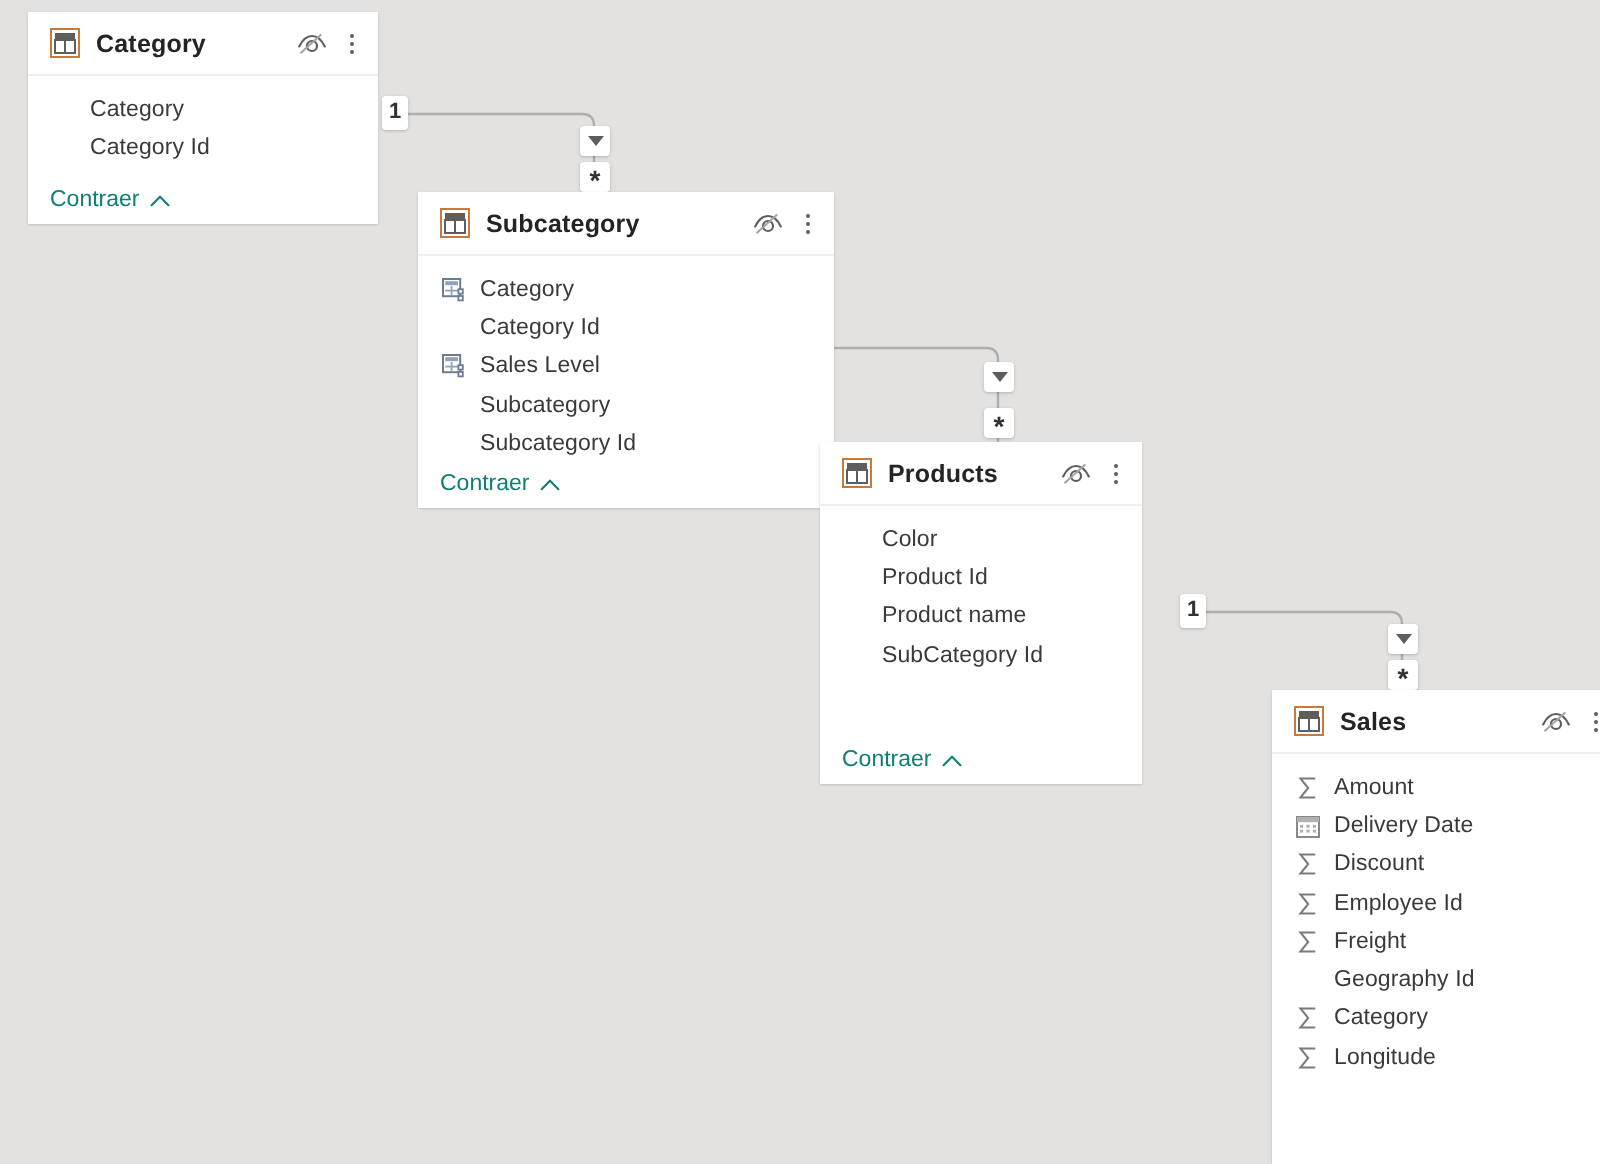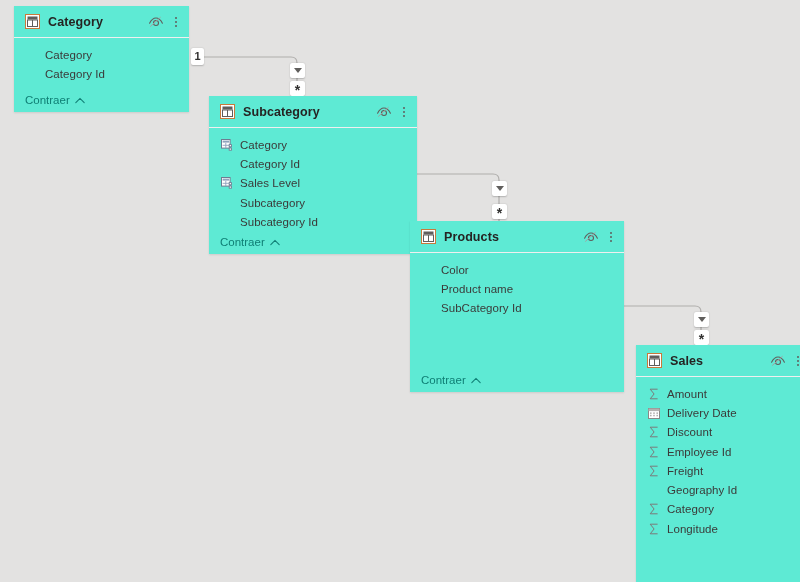--- a/index.html
+++ b/index.html
@@ -21,21 +21,21 @@
   
   #canvas {
     position: absolute;
     inset: 0;
     background: #e3e2e1;
   }
 
   
   .table-card {
     position: absolute;
-    background: #5eead4;
+    background: #ffffff;
     box-shadow: 0 0.6px 1.8px rgba(0,0,0,0.10), 0 0.3px 0.9px rgba(0,0,0,0.07);
     display: flex;
     flex-direction: column;
     box-sizing: border-box;
   }
 
   .card-header {
     display: flex;
     align-items: center;
     height: 31px;
@@ -345,21 +345,21 @@
       </div>
       <div class="card-footer">
         <span class="collapse-link">
           <span>Contraer</span>
           <svg class="chev-up" width="10" height="7" viewBox="0 0 10 7">
             <path d="M0.8 5.6 L5 1.4 L9.2 5.6" fill="none" stroke="#0f7e74" stroke-width="1.05" stroke-linecap="round"></path>
           </svg>
         </span>
       </div>
     </div>
-    <div class="table-card" style="left: 410px; top: 221px; width: 214px; height: 171px;">
+    <div class="table-card" style="left: 410px; top: 221px; width: 161px; height: 171px;">
       <div class="card-header">
         <span class="table-glyph">
           <svg width="15" height="15" viewBox="0 0 15 15">
             <rect x="0.5" y="0.5" width="14" height="14" fill="#ffffff" stroke="#c9793b" stroke-width="1"></rect>
             <rect x="2.5" y="2.5" width="10" height="3" fill="#605e5c"></rect>
             <rect x="2.5" y="6" width="10" height="6.5" fill="none" stroke="#605e5c" stroke-width="1"></rect>
             <line x1="7.5" y1="6" x2="7.5" y2="12.5" stroke="#605e5c" stroke-width="1"></line>
           </svg>
         </span>
         <span class="card-title">Products</span>
@@ -375,20 +375,24 @@
             <i></i>
             <i></i>
             <i></i>
           </span>
         </span>
       </div>
       <div class="field-list">
         <div class="field-row">
           <span class="field-icon blank"></span>
           <span class="field-label">Color</span>
+        </div>
+        <div class="field-row">
+          <span class="field-icon blank"></span>
+          <span class="field-label">Product Id</span>
         </div>
         <div class="field-row">
           <span class="field-icon blank"></span>
           <span class="field-label">Product name</span>
         </div>
         <div class="field-row">
           <span class="field-icon blank"></span>
           <span class="field-label">SubCategory Id</span>
         </div>
       </div>

